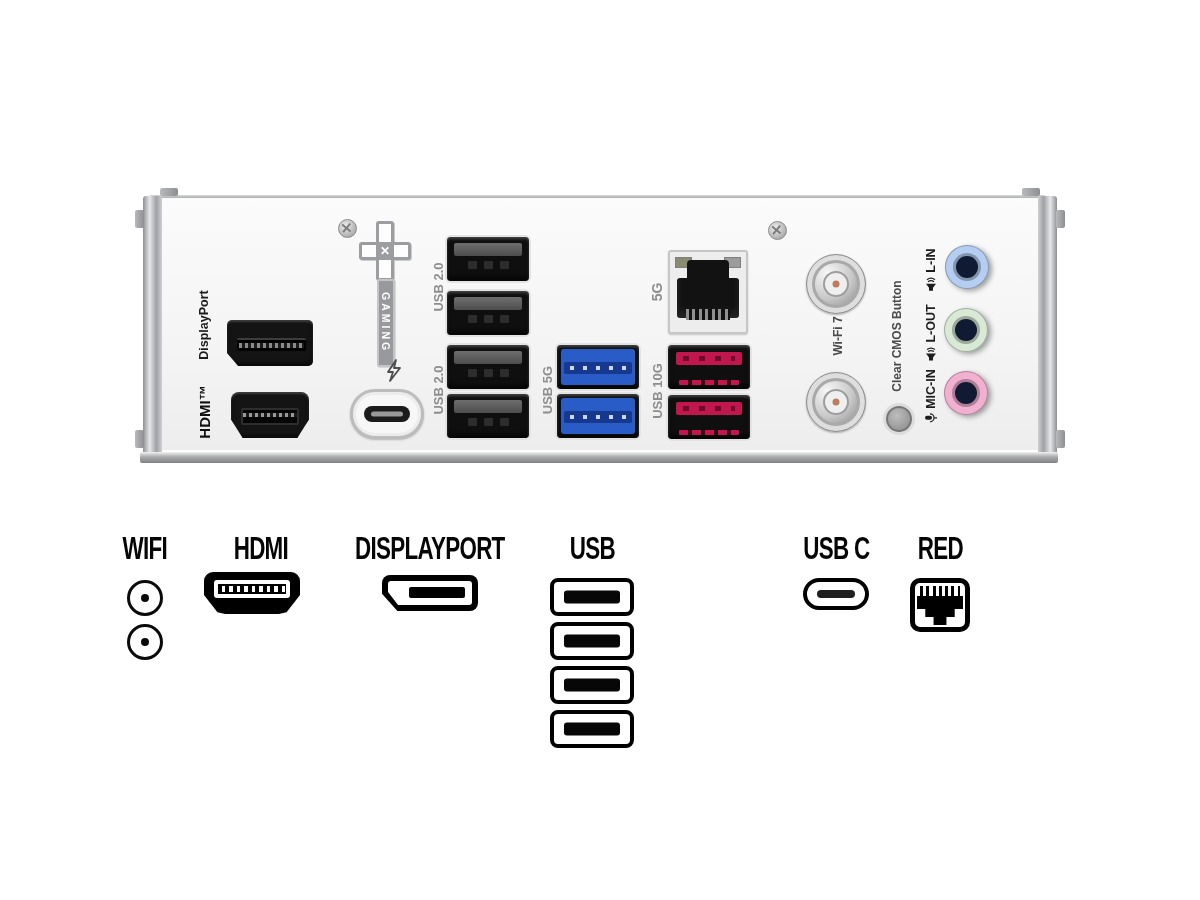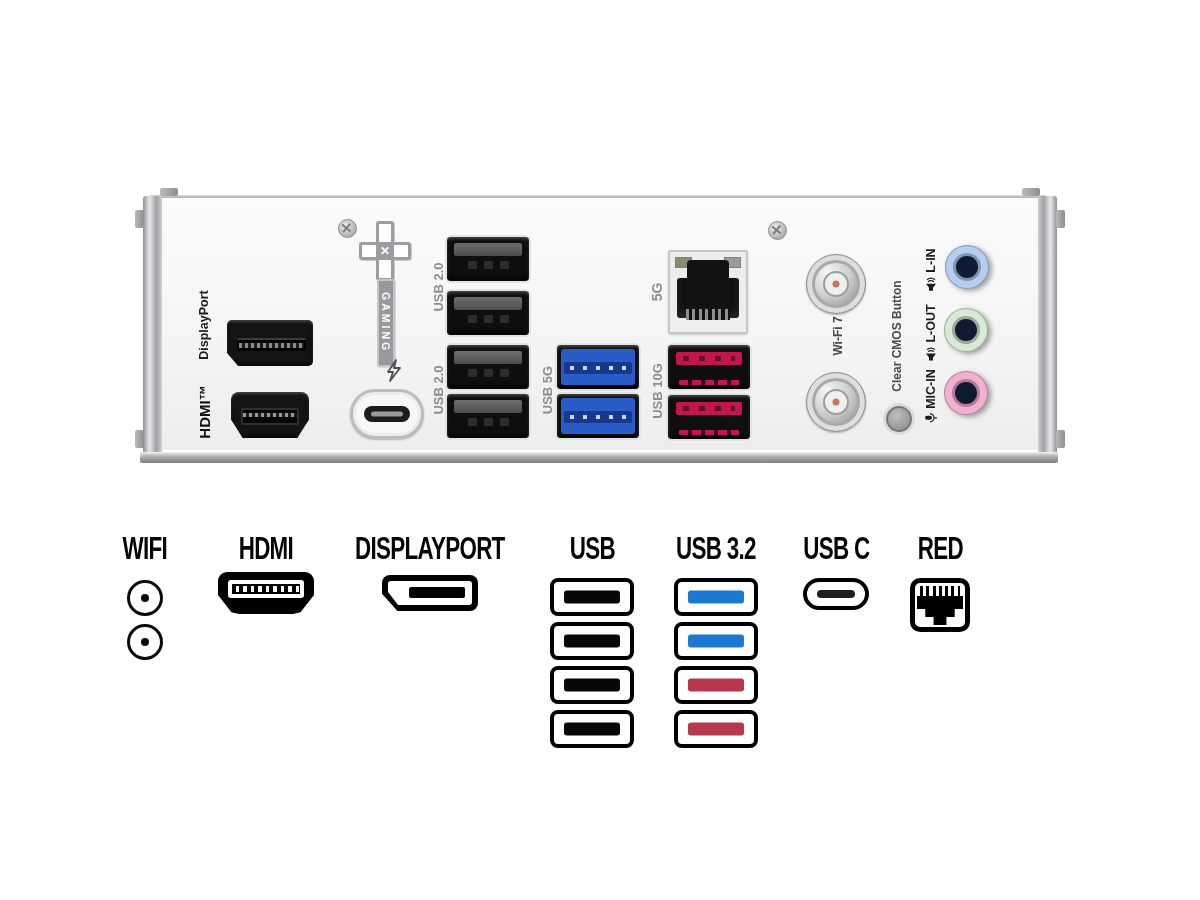--- a/index.html
+++ b/index.html
@@ -294,21 +294,21 @@
   <div class="col" style="left:95px;width:100px;">
     <div class="legend-label">WIFI</div>
     <div class="wifi-circ">
         <i></i>
       </div>
     <div class="wifi-circ">
         <i></i>
       </div>
   </div>
 
-  <div class="col" style="left:216px;width:100px;">
+  <div class="col" style="left:200px;width:100px;align-items:flex-end;">
     <div class="legend-label">HDMI</div>
     <div class="hdmi-icon">
         <div class="win">
           <div class="comb"></div>
         </div>
       </div>
   </div>
 
   <div class="col" style="left:350px;width:160px;">
     <div class="legend-label">DISPLAYPORT</div>
@@ -327,35 +327,20 @@
         <div class="bar" style="background:#070707;"></div>
       </div>
     <div class="usba-ico">
         <div class="bar" style="background:#070707;"></div>
       </div>
     <div class="usba-ico">
         <div class="bar" style="background:#070707;"></div>
       </div>
   </div>
 
-  <div class="col" style="left:666px;width:100px;">
-    <div class="legend-label">USB 3.2</div>
-    <div class="usba-ico">
-        <div class="bar" style="background:#1b7ad0;"></div>
-      </div>
-    <div class="usba-ico">
-        <div class="bar" style="background:#1b7ad0;"></div>
-      </div>
-    <div class="usba-ico">
-        <div class="bar" style="background:#b5394a;"></div>
-      </div>
-    <div class="usba-ico">
-        <div class="bar" style="background:#b5394a;"></div>
-      </div>
-  </div>
 
   <div class="col" style="left:786px;width:100px;">
     <div class="legend-label">USB C</div>
     <div class="usbc-ico">
         <div class="bar"></div>
       </div>
   </div>
 
   <div class="col" style="left:890px;width:100px;">
     <div class="legend-label">RED</div>

